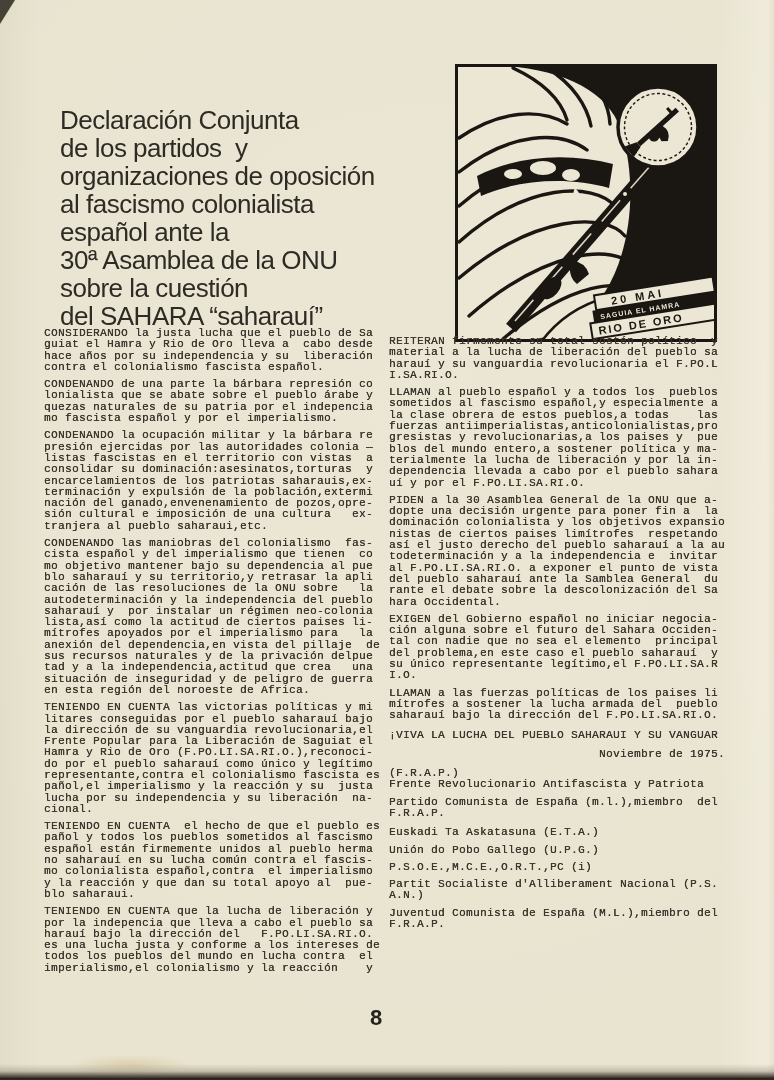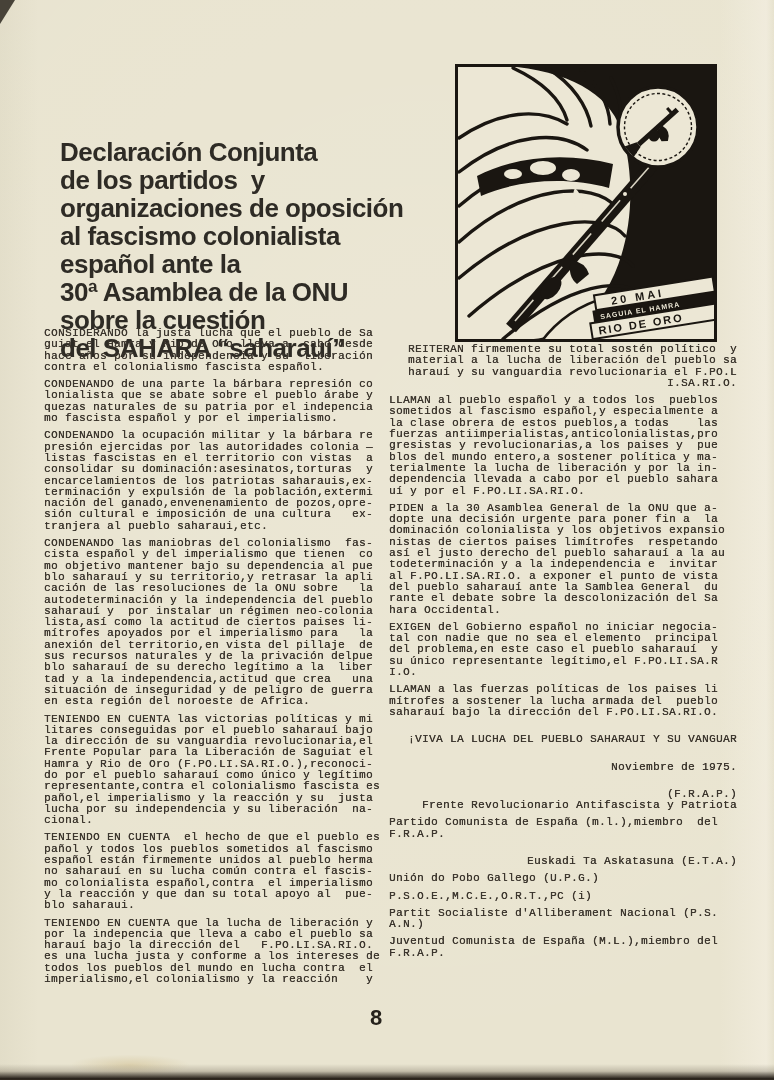--- a/index.html
+++ b/index.html
@@ -24,41 +24,40 @@
     background:linear-gradient(to bottom, rgba(0,0,0,0) 0%, rgba(62,52,36,0.25) 45%, #262019 90%, #38ands 0);
     background:linear-gradient(to bottom, rgba(0,0,0,0) 0%, rgba(62,52,36,0.22) 45%, #262019 92%, #332c22 100%);
   }
   .stain{
     position:absolute;left:55px;bottom:2px;width:150px;height:26px;
     background:radial-gradient(closest-side, rgba(209,192,146,0.55), rgba(209,192,146,0) 80%);
   }
   .title-block{
     position:absolute;left:60px;top:106px;width:400px;
     color:#2e2b25;
-    font-weight:bold;
+    font-weight:normal;
     font-size:26px;line-height:28px;
     letter-spacing:-0.5px;
-    margin-top:32px;
   }
   .title-line{white-space:pre;}
   .illustration{
     position:absolute;left:455px;top:64px;width:262px;height:278px;
   }
   .col{
     position:absolute;top:328px;width:348px;
     color:#3b352d;
     font-family:Liberation Mono, monospace;
     font-size:11px;
     letter-spacing:0.4px;
     text-shadow:0.25px 0 0 currentColor;
   }
   .col-left{left:44px;}
   .col-right{left:389px;}
   .para{margin:0 0 6px 0;}
-  .para.space-before{margin-top:16px;text-align:right;}
+  .para.space-before{margin-top:8px;}
   .tline{white-space:pre;height:11.3px;line-height:11.3px;}
   .page-number{
     position:absolute;left:362px;top:1005px;width:28px;
     text-align:center;
     font-weight:bold;font-size:22px;color:#26221c;
     letter-spacing:0;
   }
 </style>
 </head>
 <body>
@@ -177,23 +176,22 @@
       <div class="para">
         <div class="tline">CONDENANDO las maniobras del colonialismo  fas-</div>
         <div class="tline">cista español y del imperialismo que tienen  co</div>
         <div class="tline">mo objetivo mantener bajo su dependencia al pue</div>
         <div class="tline">blo saharauí y su territorio,y retrasar la apli</div>
         <div class="tline">cación de las resoluciones de la ONU sobre   la</div>
         <div class="tline">autodeterminación y la independencia del pueblo</div>
         <div class="tline">saharauí y  por instalar un régimen neo-colonia</div>
         <div class="tline">lista,así como la actitud de ciertos paises li-</div>
         <div class="tline">mítrofes apoyados por el imperialismo para   la</div>
-        <div class="tline">anexión del territorio,en vista del pillaje  de</div>
+        <div class="tline">anexión del dependencia,en vista del pillaje  de</div>
         <div class="tline">sus recursos naturales y de la privación delpue</div>
-        <div class="tline">blo saharauí de su derecho legítimo a la  liber</div>
         <div class="tline">tad y a la independencia,actitud que crea   una</div>
         <div class="tline">situación de inseguridad y de peligro de guerra</div>
         <div class="tline">en esta región del noroeste de Africa.</div>
       </div>
       <div class="para">
         <div class="tline">TENIENDO EN CUENTA las victorias políticas y mi</div>
         <div class="tline">litares conseguidas por el pueblo saharauí bajo</div>
         <div class="tline">la dirección de su vanguardia revolucionaria,el</div>
         <div class="tline">Frente Popular para la Liberación de Saguiat el</div>
         <div class="tline">Hamra y Rio de Oro (F.PO.LI.SA.RI.O.),reconoci-</div>
@@ -248,20 +246,21 @@
         <div class="tline">nistas de ciertos paises limítrofes  respetando</div>
         <div class="tline">así el justo derecho del pueblo saharauí a la au</div>
         <div class="tline">todeterminación y a la independencia e  invitar</div>
         <div class="tline">al F.PO.LI.SA.RI.O. a exponer el punto de vista</div>
         <div class="tline">del pueblo saharauí ante la Samblea General  du</div>
         <div class="tline">rante el debate sobre la descolonización del Sa</div>
         <div class="tline">hara Occidental.</div>
       </div>
       <div class="para">
         <div class="tline">EXIGEN del Gobierno español no iniciar negocia-</div>
+        <div class="tline">ción alguna sobre el futuro del Sahara Occiden-</div>
         <div class="tline">tal con nadie que no sea el elemento  principal</div>
         <div class="tline">del problema,en este caso el pueblo saharauí  y</div>
         <div class="tline">su único representante legítimo,el F.PO.LI.SA.R</div>
         <div class="tline">I.O.</div>
       </div>
       <div class="para">
         <div class="tline">LLAMAN a las fuerzas políticas de los paises li</div>
         <div class="tline">mítrofes a sostener la lucha armada del  pueblo</div>
         <div class="tline">saharauí bajo la dirección del F.PO.LI.SA.RI.O.</div>
       </div>

